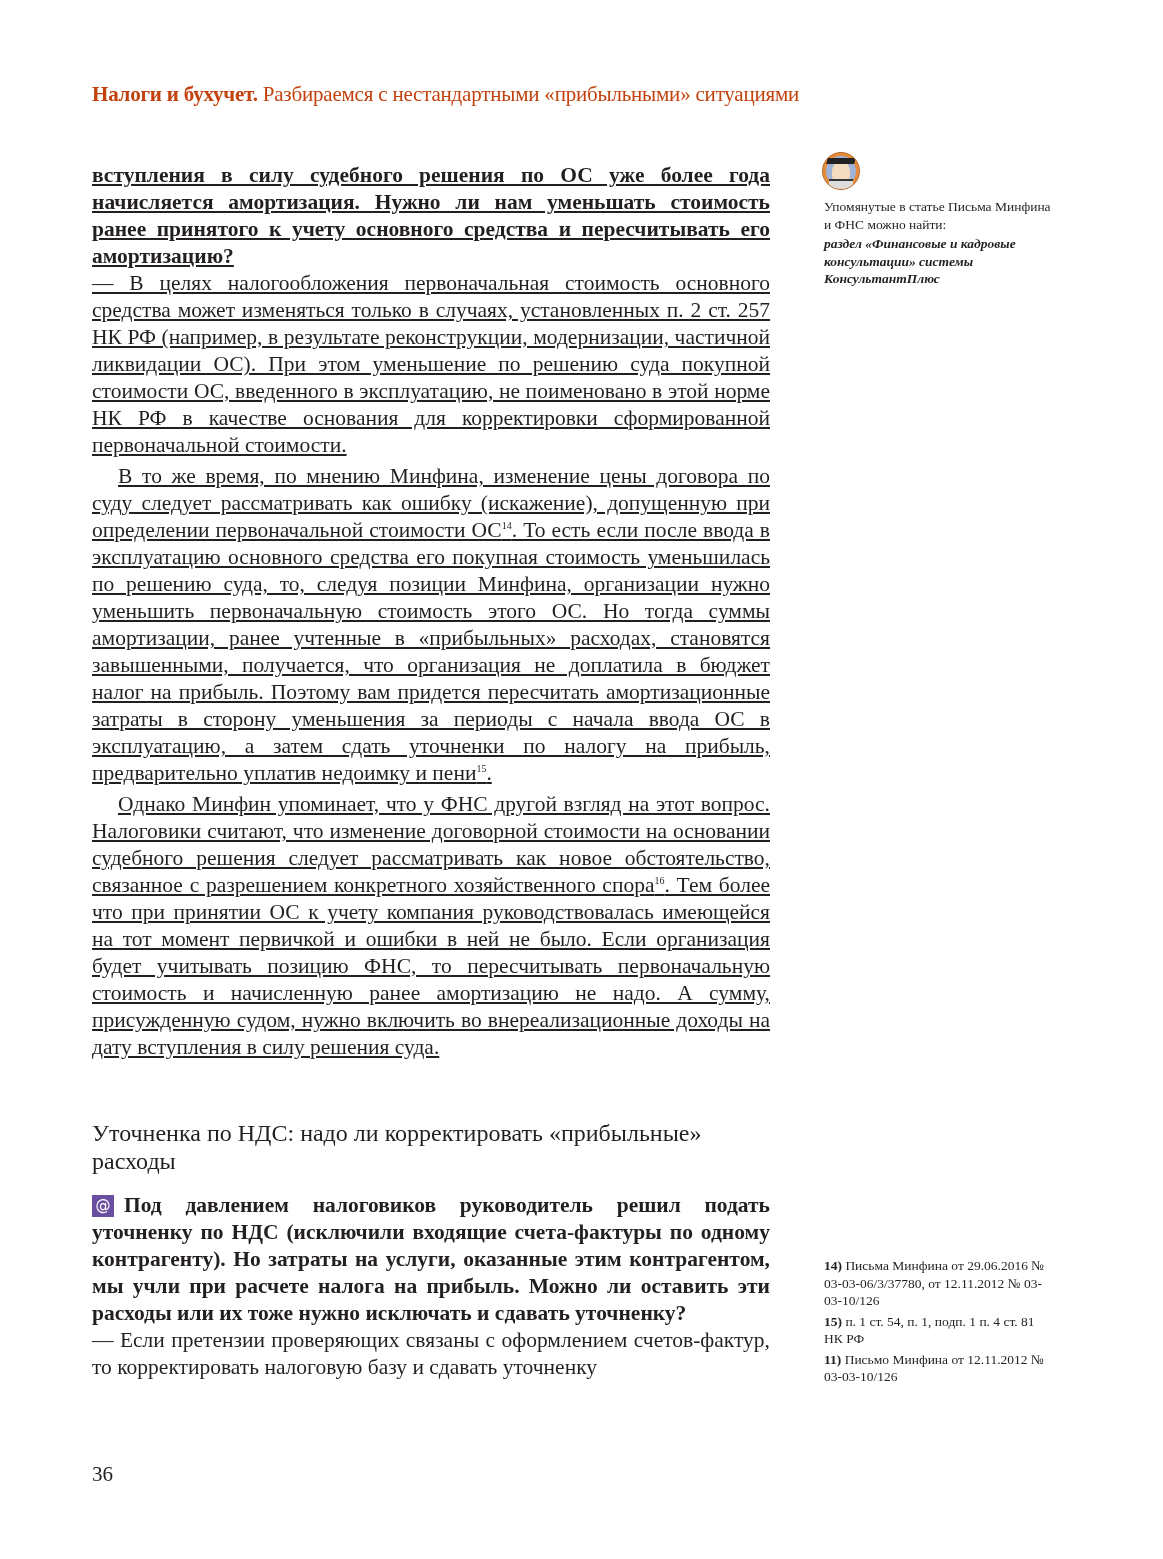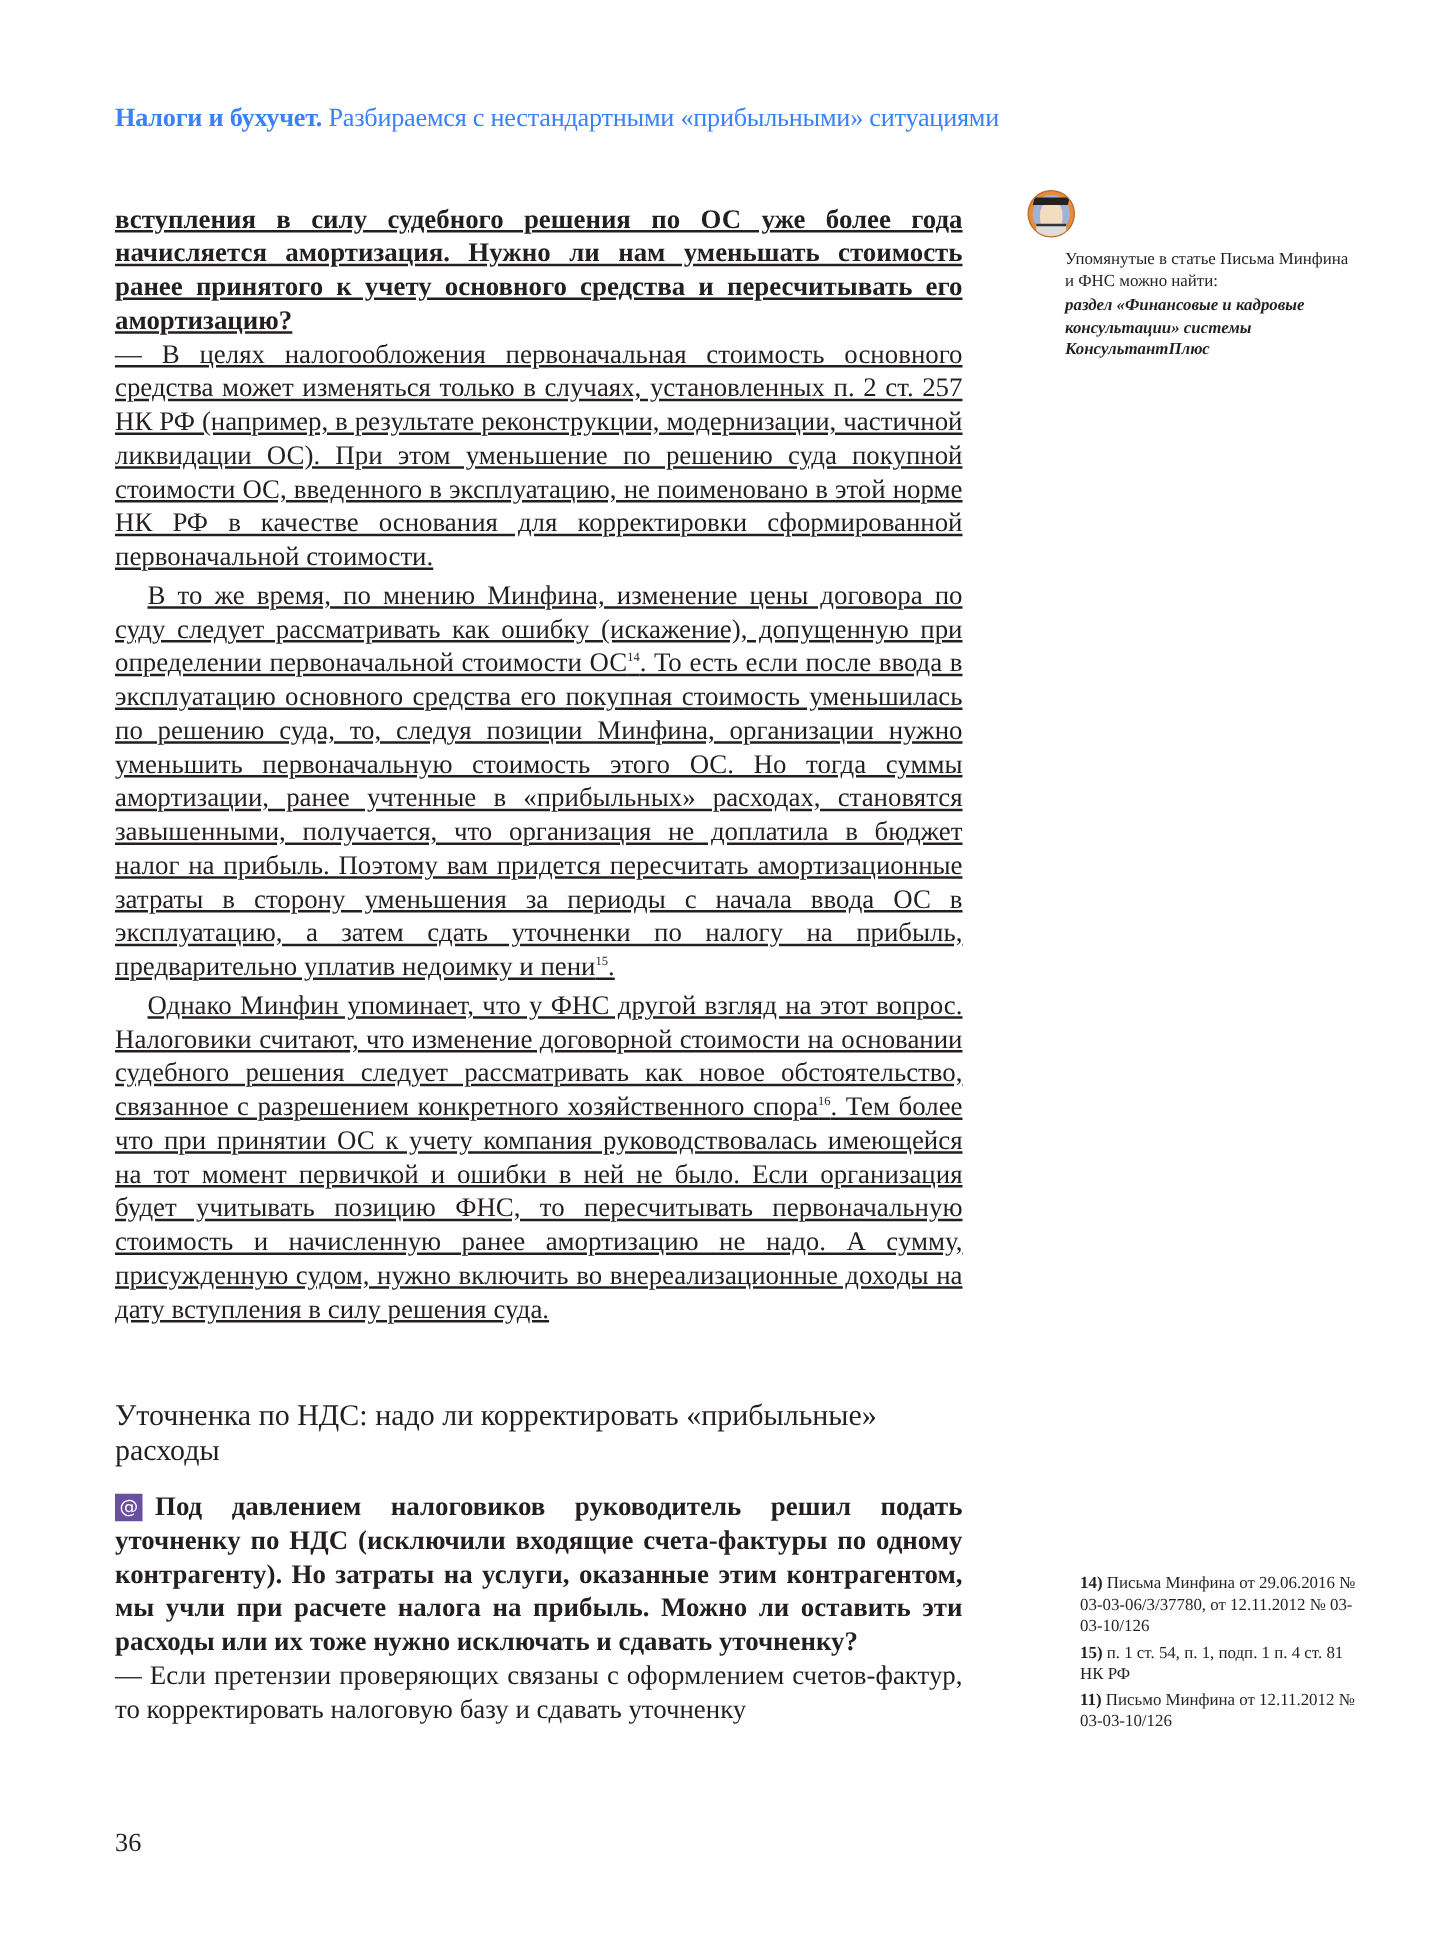--- a/index.html
+++ b/index.html
@@ -1,46 +1,46 @@
 <!DOCTYPE html>
 <html><head>
 <meta charset="utf-8">
 <style>
   html, body { margin:0; padding:0; background:#ffffff; }
   body { width:1163px; height:1559px; position:relative; overflow:hidden;
          font-family:"Liberation Serif","DejaVu Serif",serif; color:#231f20; }
-  .running-head { position:absolute; left:92px; top:82px; font-size:21px; color:#3b82f6;
+  .running-head { position:absolute; left:92px; top:82px; font-size:21px; color:#c2410c;
                   white-space:nowrap; letter-spacing:-0.2px; }
   .running-head b { font-weight:bold; }
   .main { position:absolute; left:92px; top:162px; width:678px; font-size:21.5px; line-height:27px;
           text-align:justify;text-decoration:underline; }
   .main p { margin:0; }
   .q { font-weight:bold; }
   .indent { text-indent:26px; }
   sup { font-size:10px; vertical-align:8px; line-height:0; }
   h2 { position:absolute; left:92px; top:1119px; width:660px; margin:0; font-size:24px;
        line-height:28px; font-weight:normal; }
   .main2 { position:absolute; left:92px; top:1192px; width:678px; font-size:21.5px; line-height:27px;
            text-align:justify; }
   .main2 p { margin:0; }
   .at-badge { display:inline-block; width:22px; height:22px; background:#6a4ea0; color:#fff;
               font-size:15px; line-height:21px; text-align:center; vertical-align:2px; margin-right:10px;
               font-family:"DejaVu Sans",sans-serif; font-weight:normal; text-indent:0; }
-  .side { position:absolute; left:824px; width:230px; font-size:13.5px; line-height:17.5px;margin-left:28px; }
+  .side { position:absolute; left:824px; width:230px; font-size:13.5px; line-height:17.5px; }
   .avatar { position:absolute; left:822px; top:152px; width:36px; height:36px; border-radius:50%;
             background:#e58b3c; border:1px solid #b56a2a; overflow:hidden; }
   .avatar .face { position:absolute; left:9px; top:8px; width:18px; height:24px; background:#f3dcc0;
                   border-radius:45% 45% 40% 40%; }
   .avatar .cap { position:absolute; left:4px; top:5px; width:28px; height:6px; background:#222;
                  transform:skewX(-15deg); }
   .avatar .bg { position:absolute; inset:3px; border-radius:50%; background:#9eb3d6; }
   .avatar .body { position:absolute; left:6px; top:26px; width:24px; height:12px; background:#ddd;
                   border-top:2px solid #333; }
   .side .b { font-weight:bold; }
-  .fn { position:absolute; left:824px; width:230px; font-size:13.5px; line-height:17.5px;margin-left:40px; }
+  .fn { position:absolute; left:824px; width:230px; font-size:13.5px; line-height:17.5px; }
   .fn b { font-weight:bold; }
   .page-num { position:absolute; left:92px; top:1462px; font-size:21px; }
 </style>
 </head>
 <body>
 
 <div class="running-head">
   <b>Налоги и бухучет.</b>
   <span>Разбираемся с нестандартными «прибыльными» ситуациями</span>
 </div>

